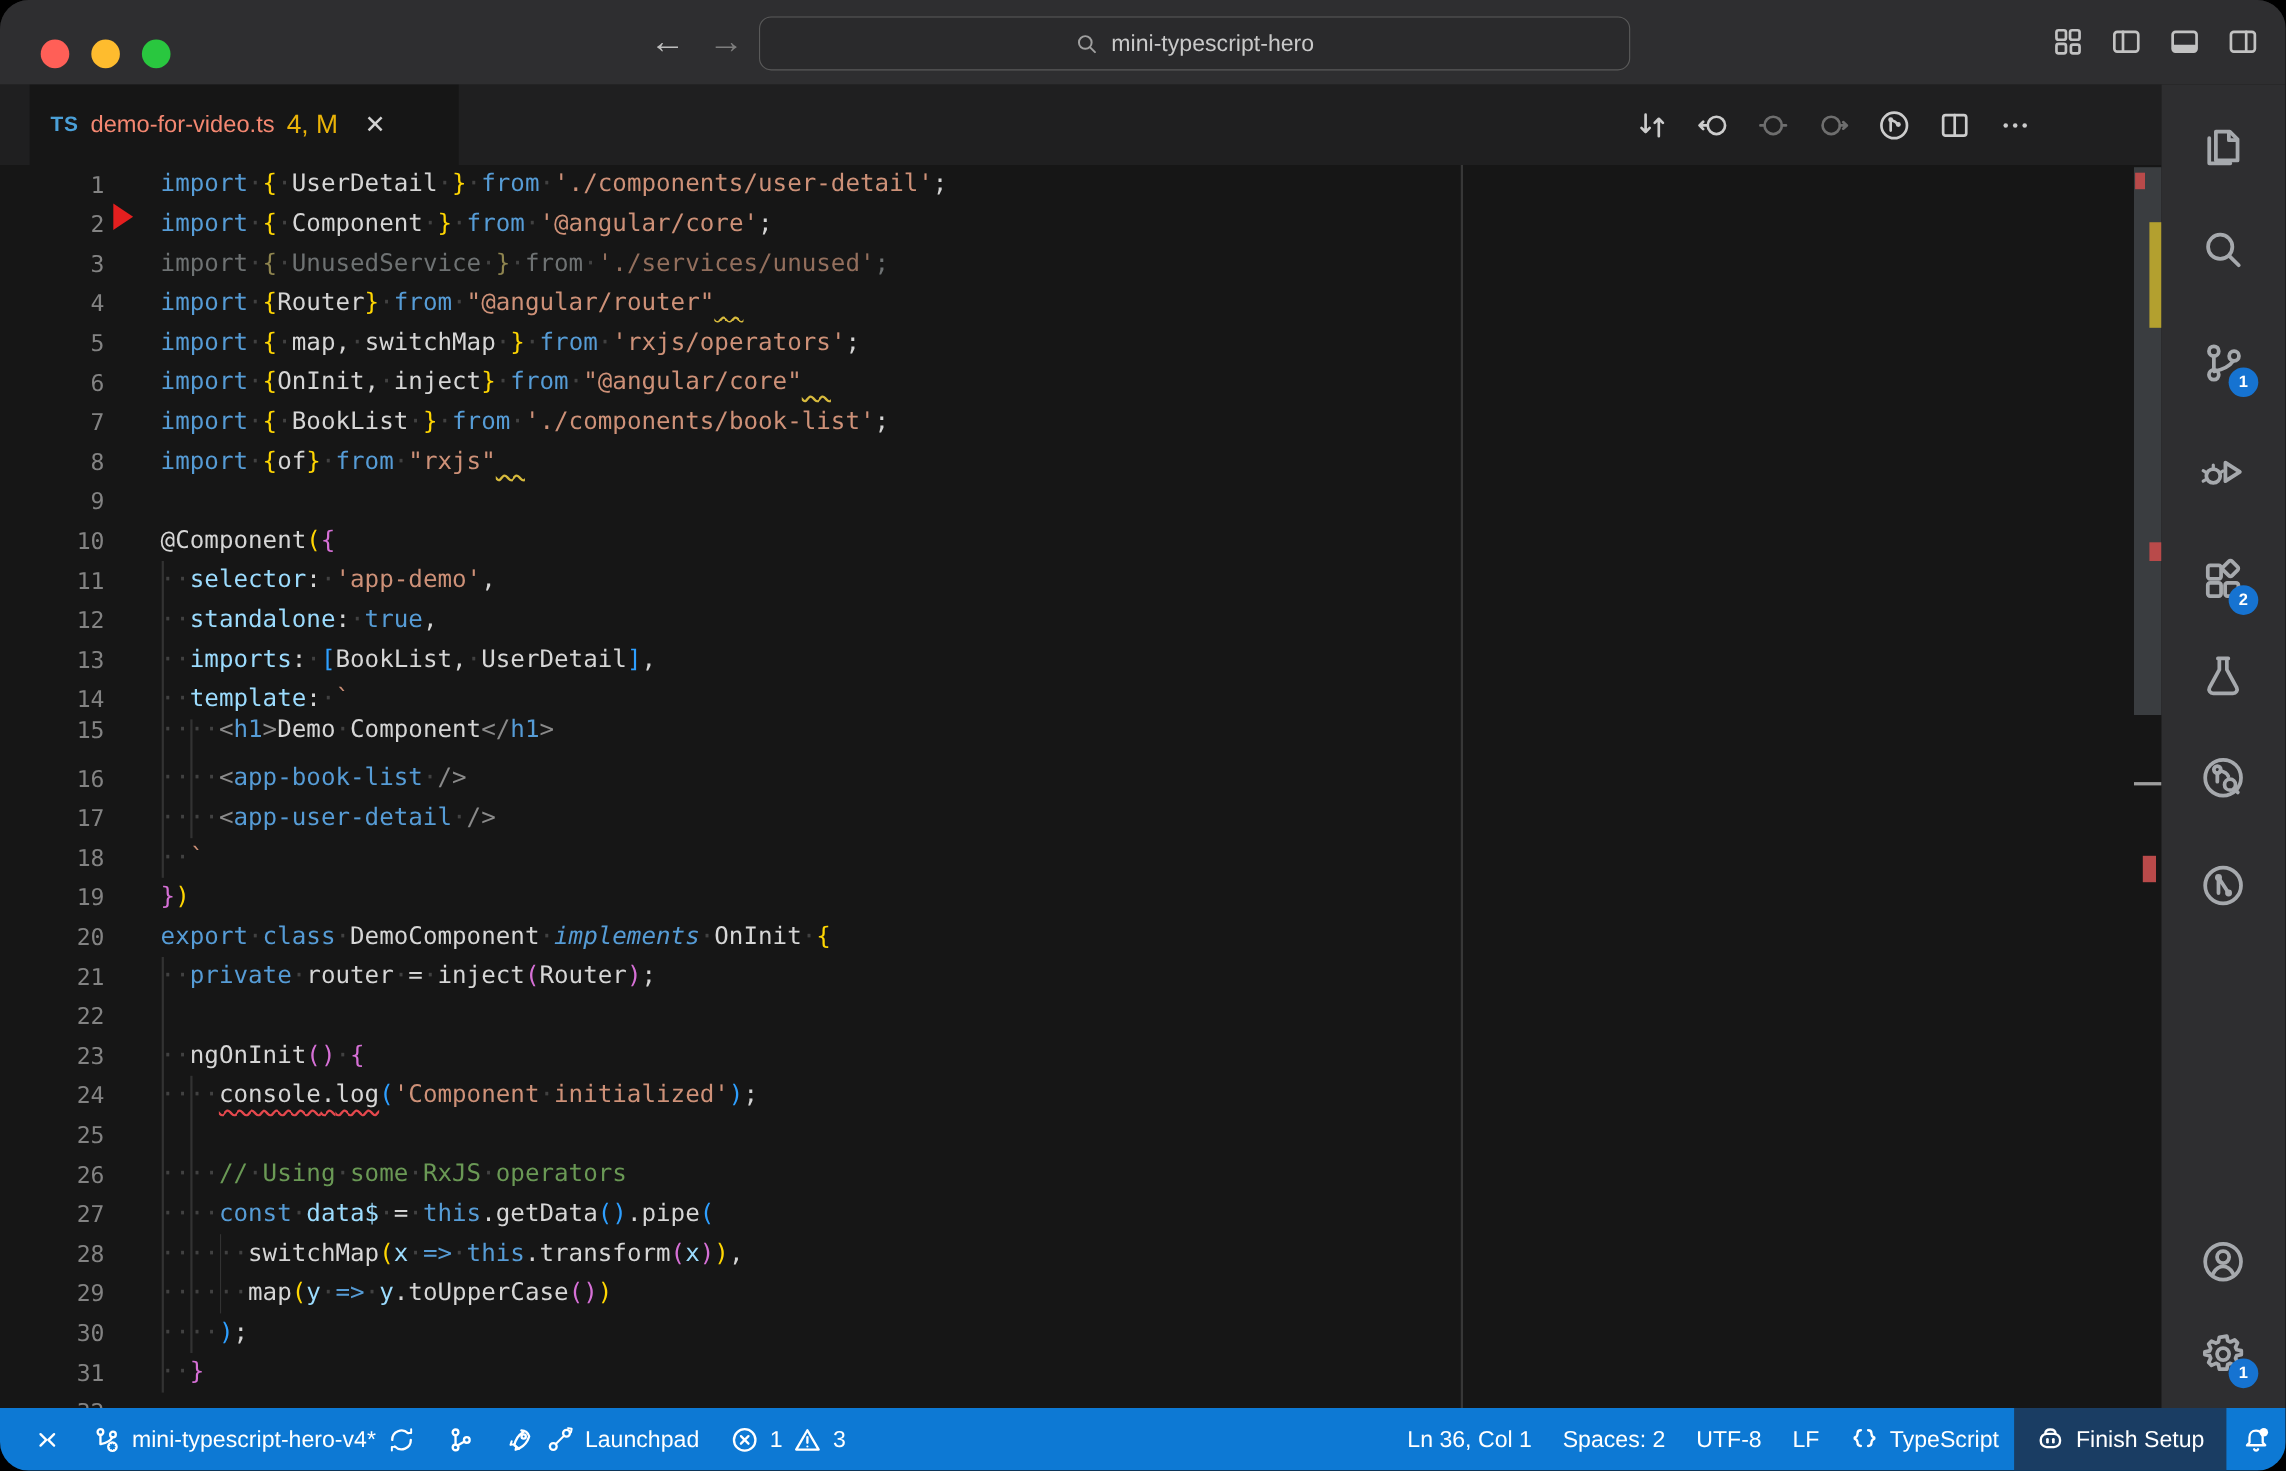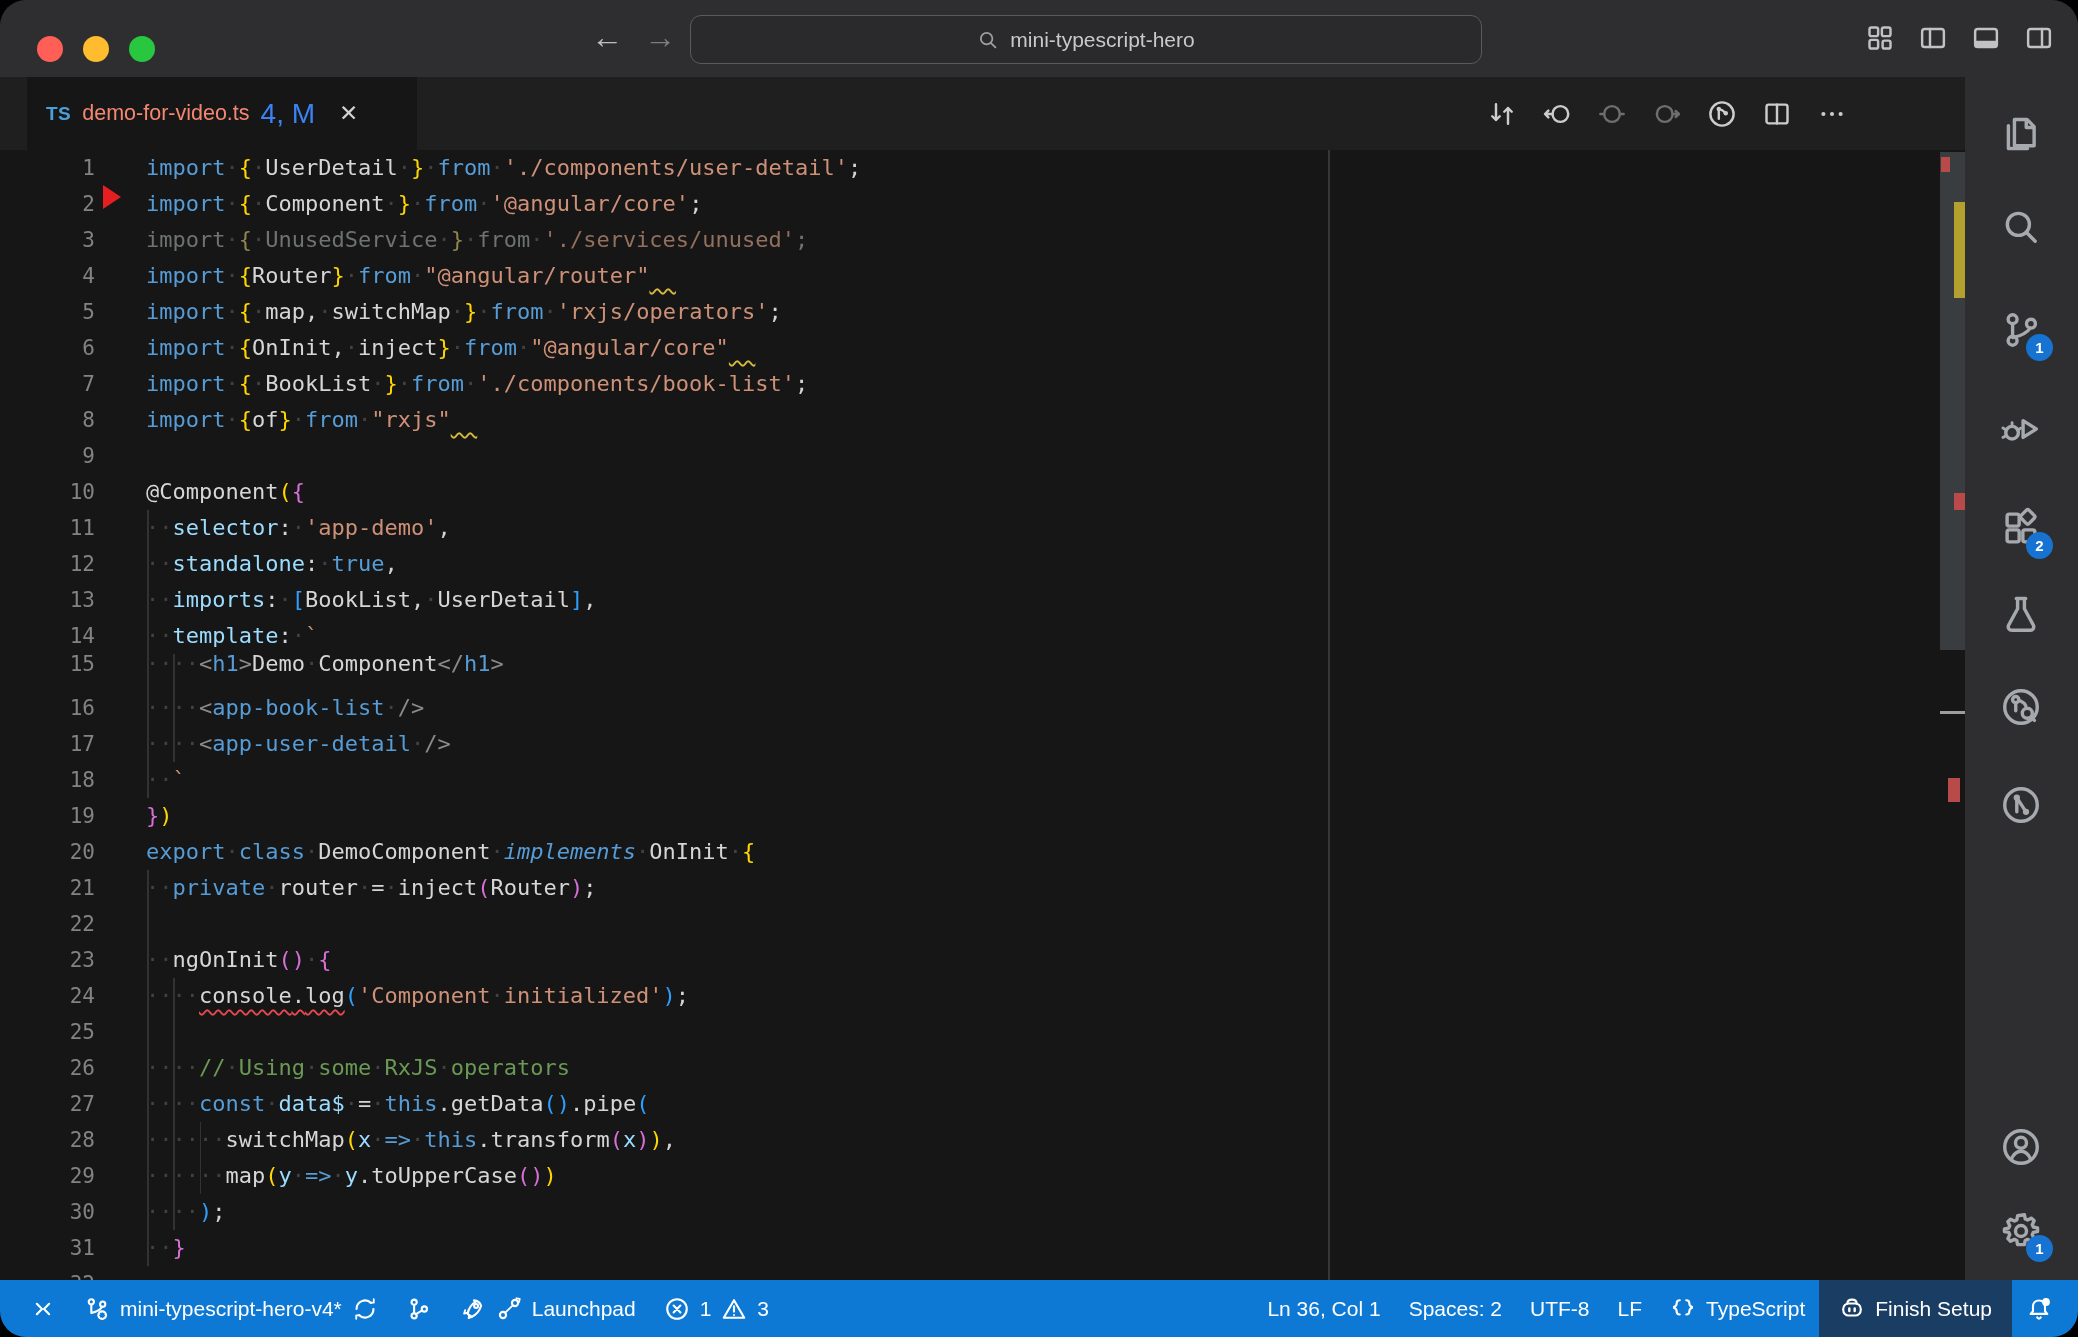--- a/index.html
+++ b/index.html
@@ -17,21 +17,21 @@
   .searchbox .mag{color:#9f9f9f;display:flex;}
   .layout-icons{position:absolute;right:24px;top:23px;display:flex;gap:23px;color:#c2c2c2;}
   .layout-icons .ic{display:flex;}
 
   
   .tabstrip{position:absolute;top:77px;left:0;right:113px;height:73px;background:#1f1f20;}
   .tab{position:absolute;left:27px;top:0;height:73px;width:390px;background:#161616;
        display:flex;align-items:center;}
   .tab-ts{color:#4ba0d8;font-weight:bold;font-size:19px;margin:0 11px 0 19px;letter-spacing:.5px;}
   .tab-name{color:#f48771;font-size:21.5px;}
-  .tab-status{color:#3b82f6;font-size:28px;margin-left:11px;}
+  .tab-status{color:#eab308;font-size:24px;margin-left:11px;}
   .tab-close{color:#d2d2d2;font-size:23px;margin-left:24px;}
   .etoolbar{position:absolute;right:118px;top:0;height:73px;display:flex;align-items:center;gap:25px;color:#cccccc;}
   .etoolbar .ic{display:flex;}
   .etoolbar .dim{color:#6e6e6e;}
 
   
   .editor{position:absolute;top:150px;left:0;right:113px;bottom:57px;background:#161616;overflow:hidden;}
   .line{position:absolute;left:0;height:36px;width:100%;font-family:"DejaVu Sans Mono",monospace;
         font-size:22px;line-height:36px;white-space:pre;}
   .ln{position:absolute;left:0;width:95px;text-align:right;color:#838383;font-size:21px;}
@@ -55,21 +55,21 @@
   .activitybar{position:absolute;top:77px;right:0;bottom:57px;width:113px;background:#2e2e30;}
   .ab-item{position:absolute;left:32px;width:48px;height:48px;color:#a6a9ad;
            display:flex;align-items:center;justify-content:center;}
   .ab-badge{position:absolute;right:-8px;bottom:-5px;background:#1673d1;color:#fff;border-radius:50%;
             width:27px;height:27px;font-size:15px;font-weight:bold;display:flex;align-items:center;justify-content:center;}
 
   
   .statusbar{position:absolute;left:0;right:0;bottom:0;height:57px;background:#0d79d4;
              display:flex;justify-content:space-between;color:#fff;font-size:21px;text-align:right;}
   .sb-side{display:flex;align-items:stretch;}
-  .sb-left{padding-left:16px;} .sb-right{padding-right:12px;}
+  .sb-left{padding-left:16px;} .sb-right{padding-right:0;}
   .sb-item{display:flex;align-items:center;gap:10px;padding:0 14px;}
   .sb-item .ic{display:flex;}
   .sb-item.navy{background:#1a3d63;padding:0 20px;}
 </style>
 </head>
 <body>
 
 <div class="window">
 
   <div class="titlebar">

